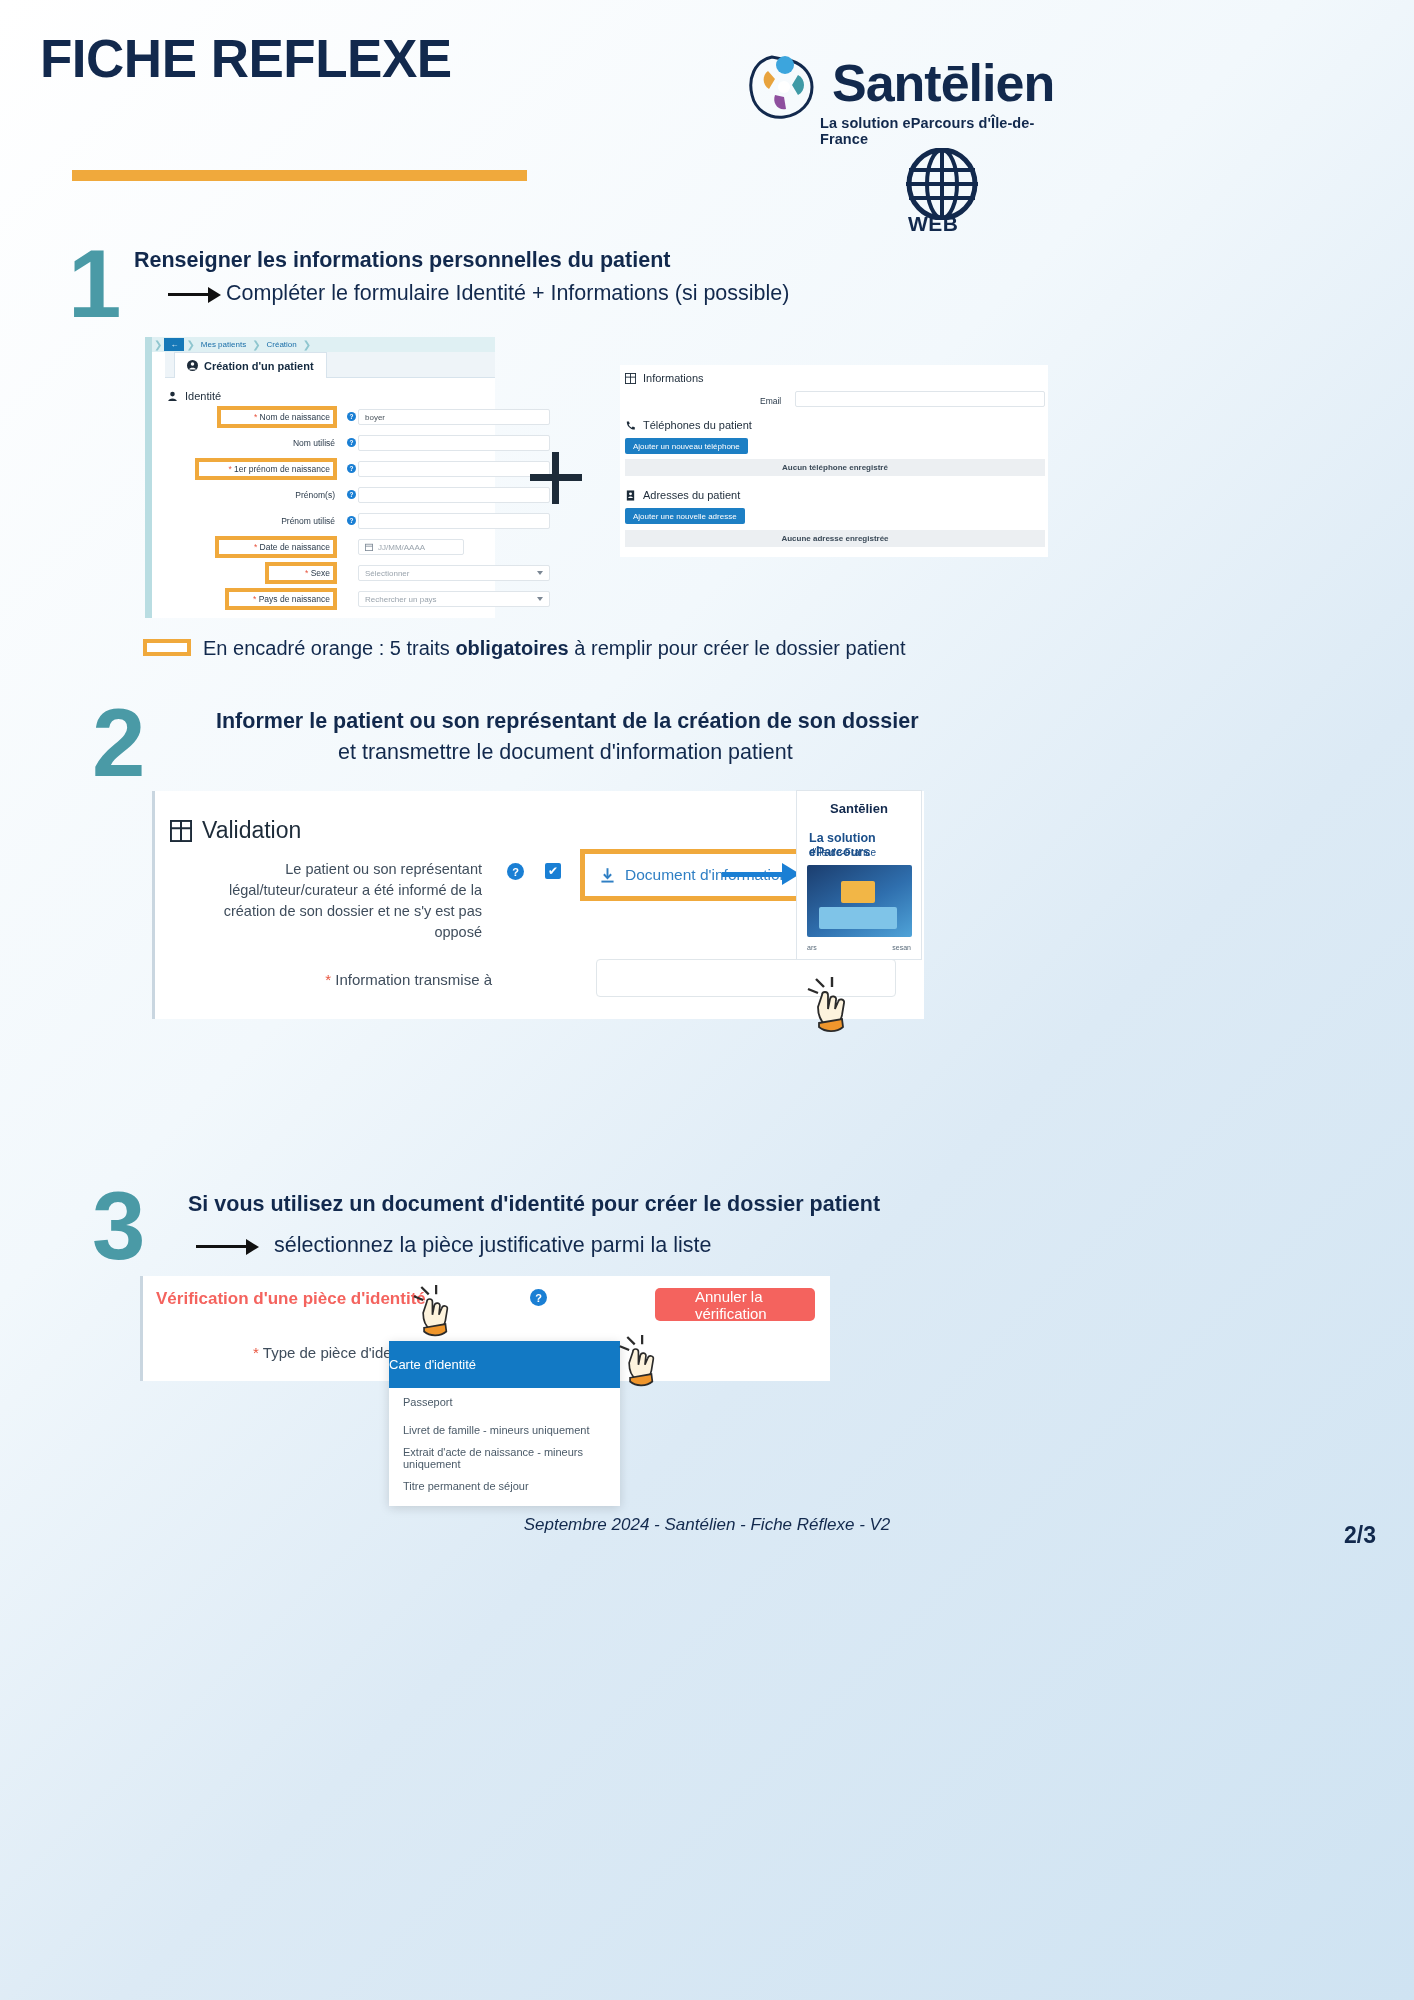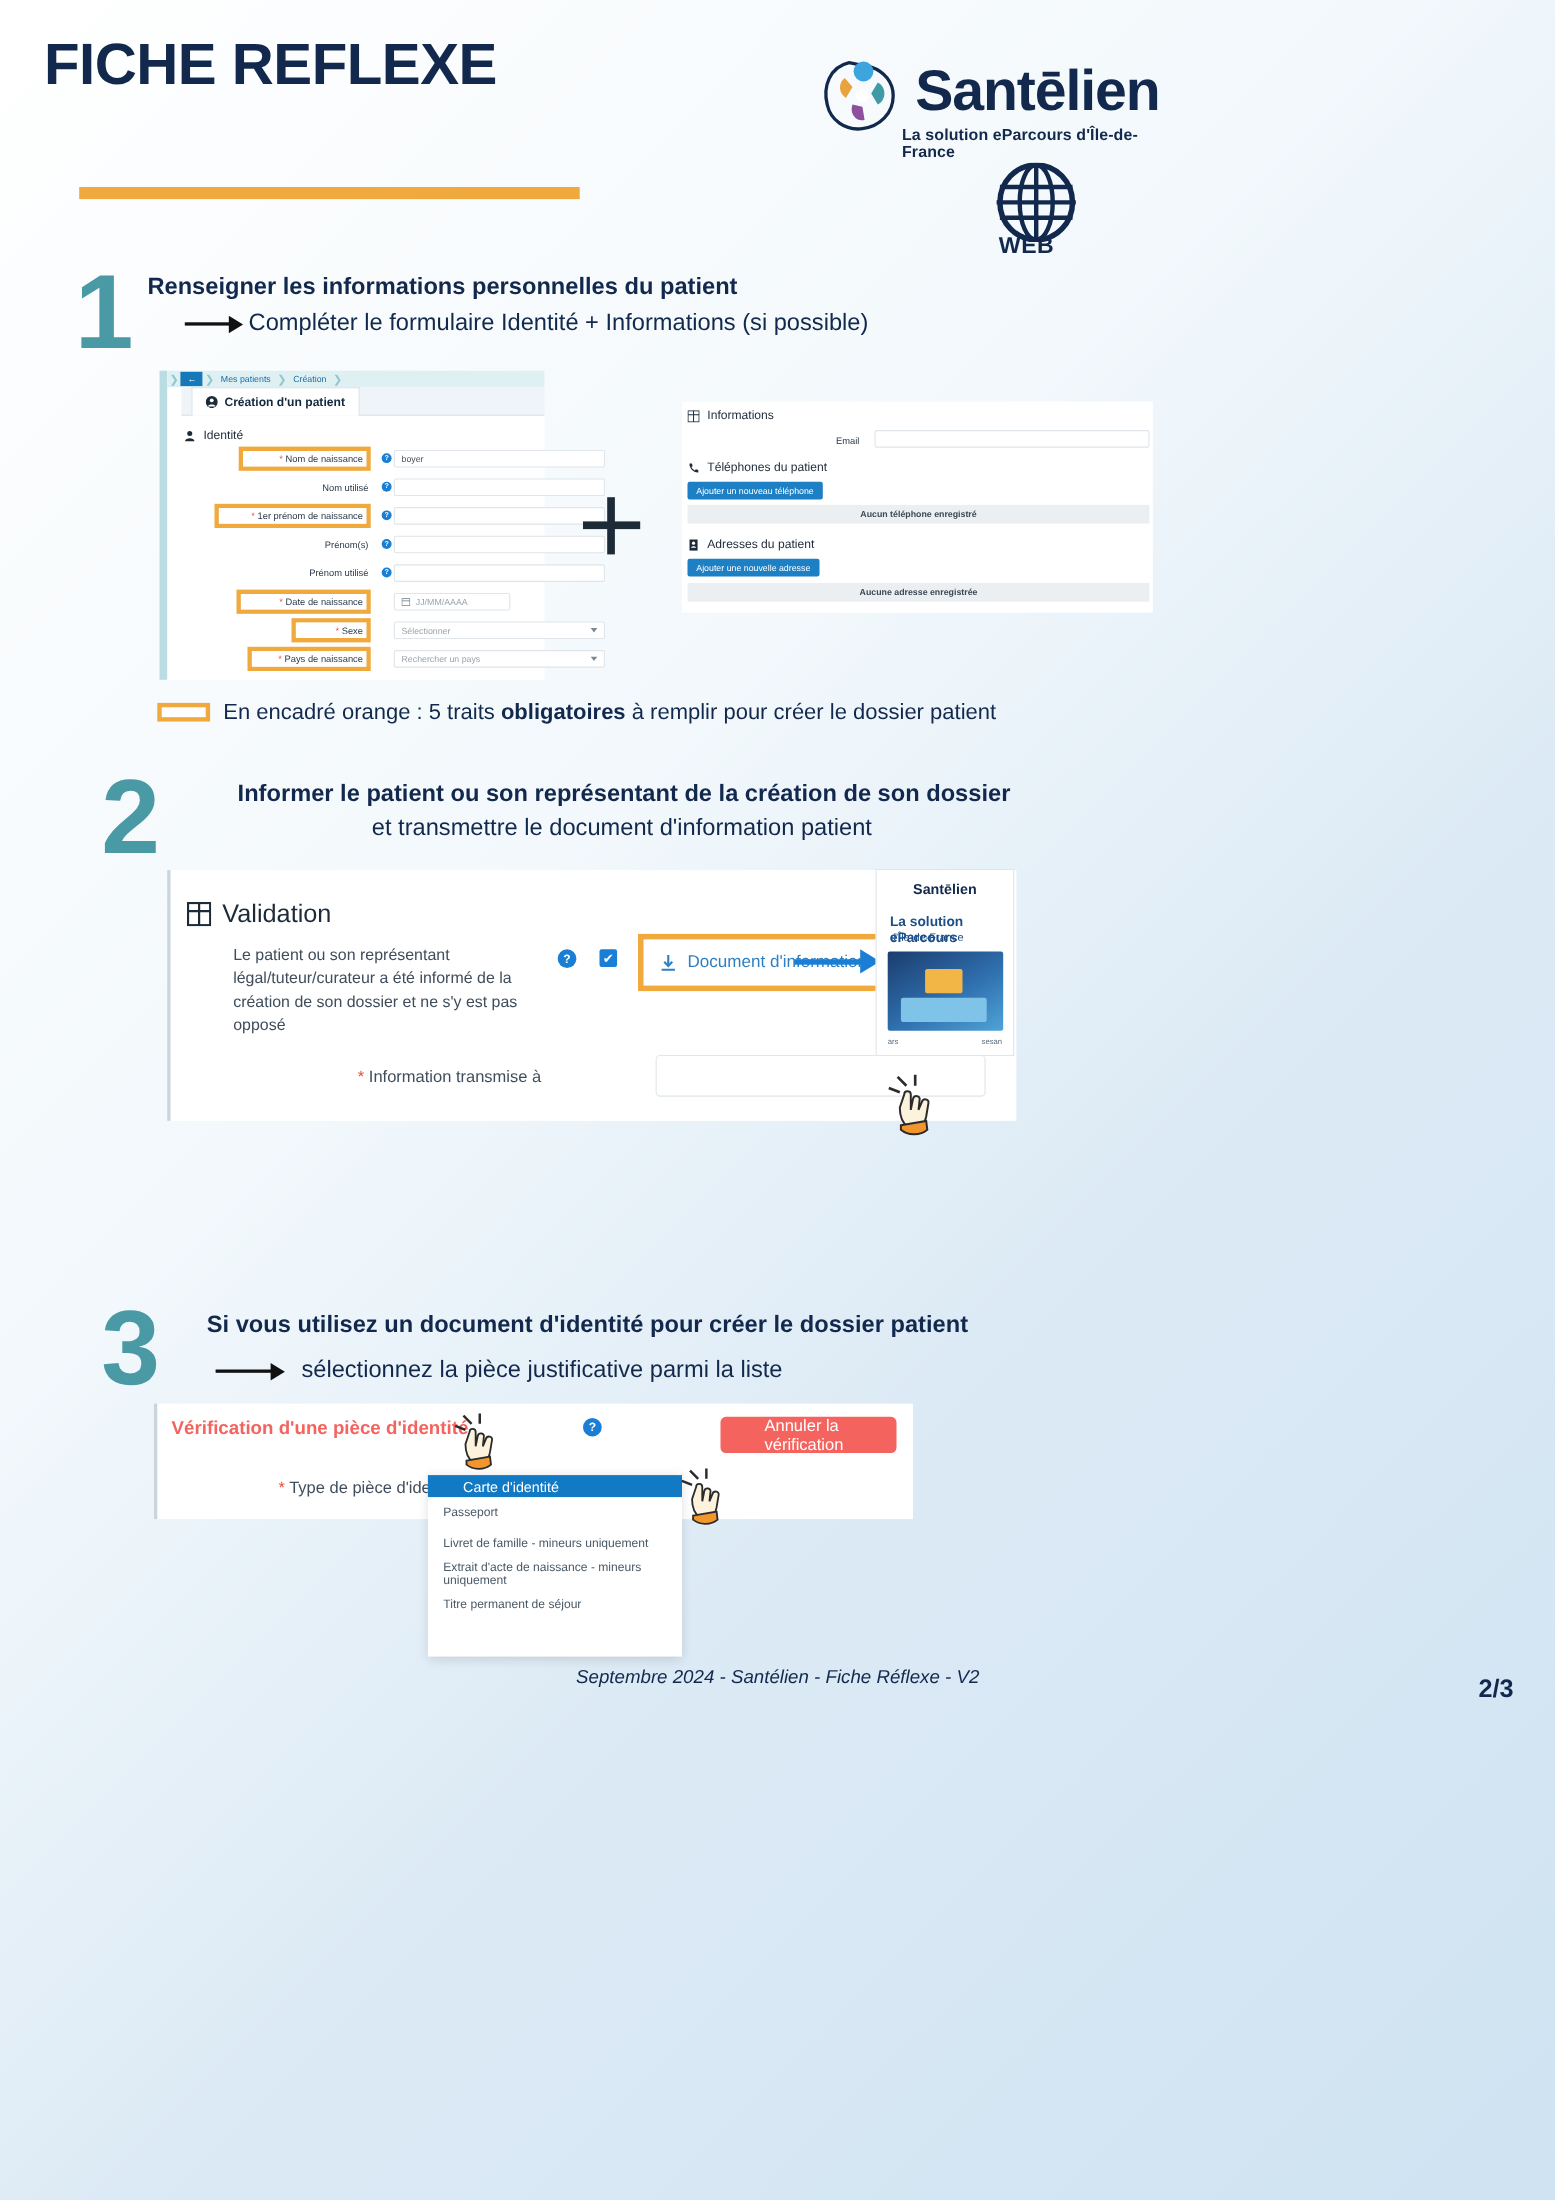--- a/index.html
+++ b/index.html
@@ -127,21 +127,21 @@
   
   .legend-chip {
     position: absolute; width: 48px; height: 17px; border: 4px solid #f0a93c; background: #fff;
   }
   .legend-text { position: absolute; font-size: 20px; color: #12294d; }
 
   
   .vpanel { position: absolute; background: #fff; }
   .vpanel-rail { position: absolute; left: 0; top: 0; width: 3px; height: 100%; background: #c9d6e0; }
   .v-title { position: absolute; font-size: 23px; color: #1d2b39; display: flex; align-items: center; gap: 10px; }
-  .v-desc { position: absolute; font-size: 14.5px; color: #3f4d5c; line-height: 1.45; }
+  .v-desc { position: absolute; font-size: 14.5px; color: #3f4d5c; text-align: right; line-height: 1.45; }
   .hlp-lg {
     position: absolute; width: 17px; height: 17px; border-radius: 50%; background: #1a7fd4;
     color: #fff; font-size: 11px; display: flex; align-items: center; justify-content: center; font-weight: bold;
   }
   .chk {
     position: absolute; width: 16px; height: 16px; background: #1a7fd4; border-radius: 2px;
     color: #fff; font-size: 12px; display: flex; align-items: center; justify-content: center;
   }
   .doc-box { position: absolute; border: 5px solid #f0a93c; background: #fff; display: flex; align-items: center; padding-left: 14px; gap: 9px; }
   .doc-link { font-size: 15.5px; color: #2f7fc4; }
@@ -451,21 +451,21 @@
     <div class="vr-title" style="left:16px; top:13px;">Vérification d'une pièce d'identité</div>
     <div class="hlp-lg" style="left:390px; top:13px;">?</div>
     <div class="v-field-label" style="left:50px; top:68px; width:230px;">
       <span class="req">*</span> <span>Type de pièce d'identité</span>
     </div>
   </div>
 
   <div class="btn-red" style="left:655px; top:1288px; width:160px; height:33px;">Annuler la vérification</div>
 
   <div class="dd" style="left:389px; top:1341px; width:231px; height:165px;">
-    <div class="dd-opt sel-blue" style="height:20px; padding-left:32px;">Carte d'identité</div>
+    <div class="dd-opt sel-blue" style="height:47px; padding-left:0;">Carte d'identité</div>
     <div class="dd-opt" style="height:28px; padding-left:14px; font-size:11px;">Passeport</div>
     <div class="dd-opt" style="height:28px; padding-left:14px; font-size:11px;">Livret de famille - mineurs uniquement</div>
     <div class="dd-opt" style="height:28px; padding-left:14px; font-size:11px;">Extrait d'acte de naissance - mineurs uniquement</div>
     <div class="dd-opt" style="height:28px; padding-left:14px; font-size:11px;">Titre permanent de séjour</div>
   </div>
 
   <svg class="cursor" style="left:412px; top:1283px;" width="52" height="58" viewBox="0 0 56 62">
     <path d="M10 4 L18 12 M26 2 L26 12 M2 14 L12 18" stroke="#2b2b2b" stroke-width="2.4" fill="none"></path>
     <path d="M16 20 C16 16 22 16 22 20 L22 34 L24 24 C25 20 31 21 30 25 L29 34 L32 27 C33 23 39 24 38 28 L36 40 C34 50 26 54 20 50 C14 46 12 38 12 32 Z" fill="#fdf3dd" stroke="#2b2b2b" stroke-width="1.8"></path>
     <path d="M13 48 L36 44 L37 52 C30 58 19 57 13 52 Z" fill="#f0962c" stroke="#2b2b2b" stroke-width="1.8"></path>

